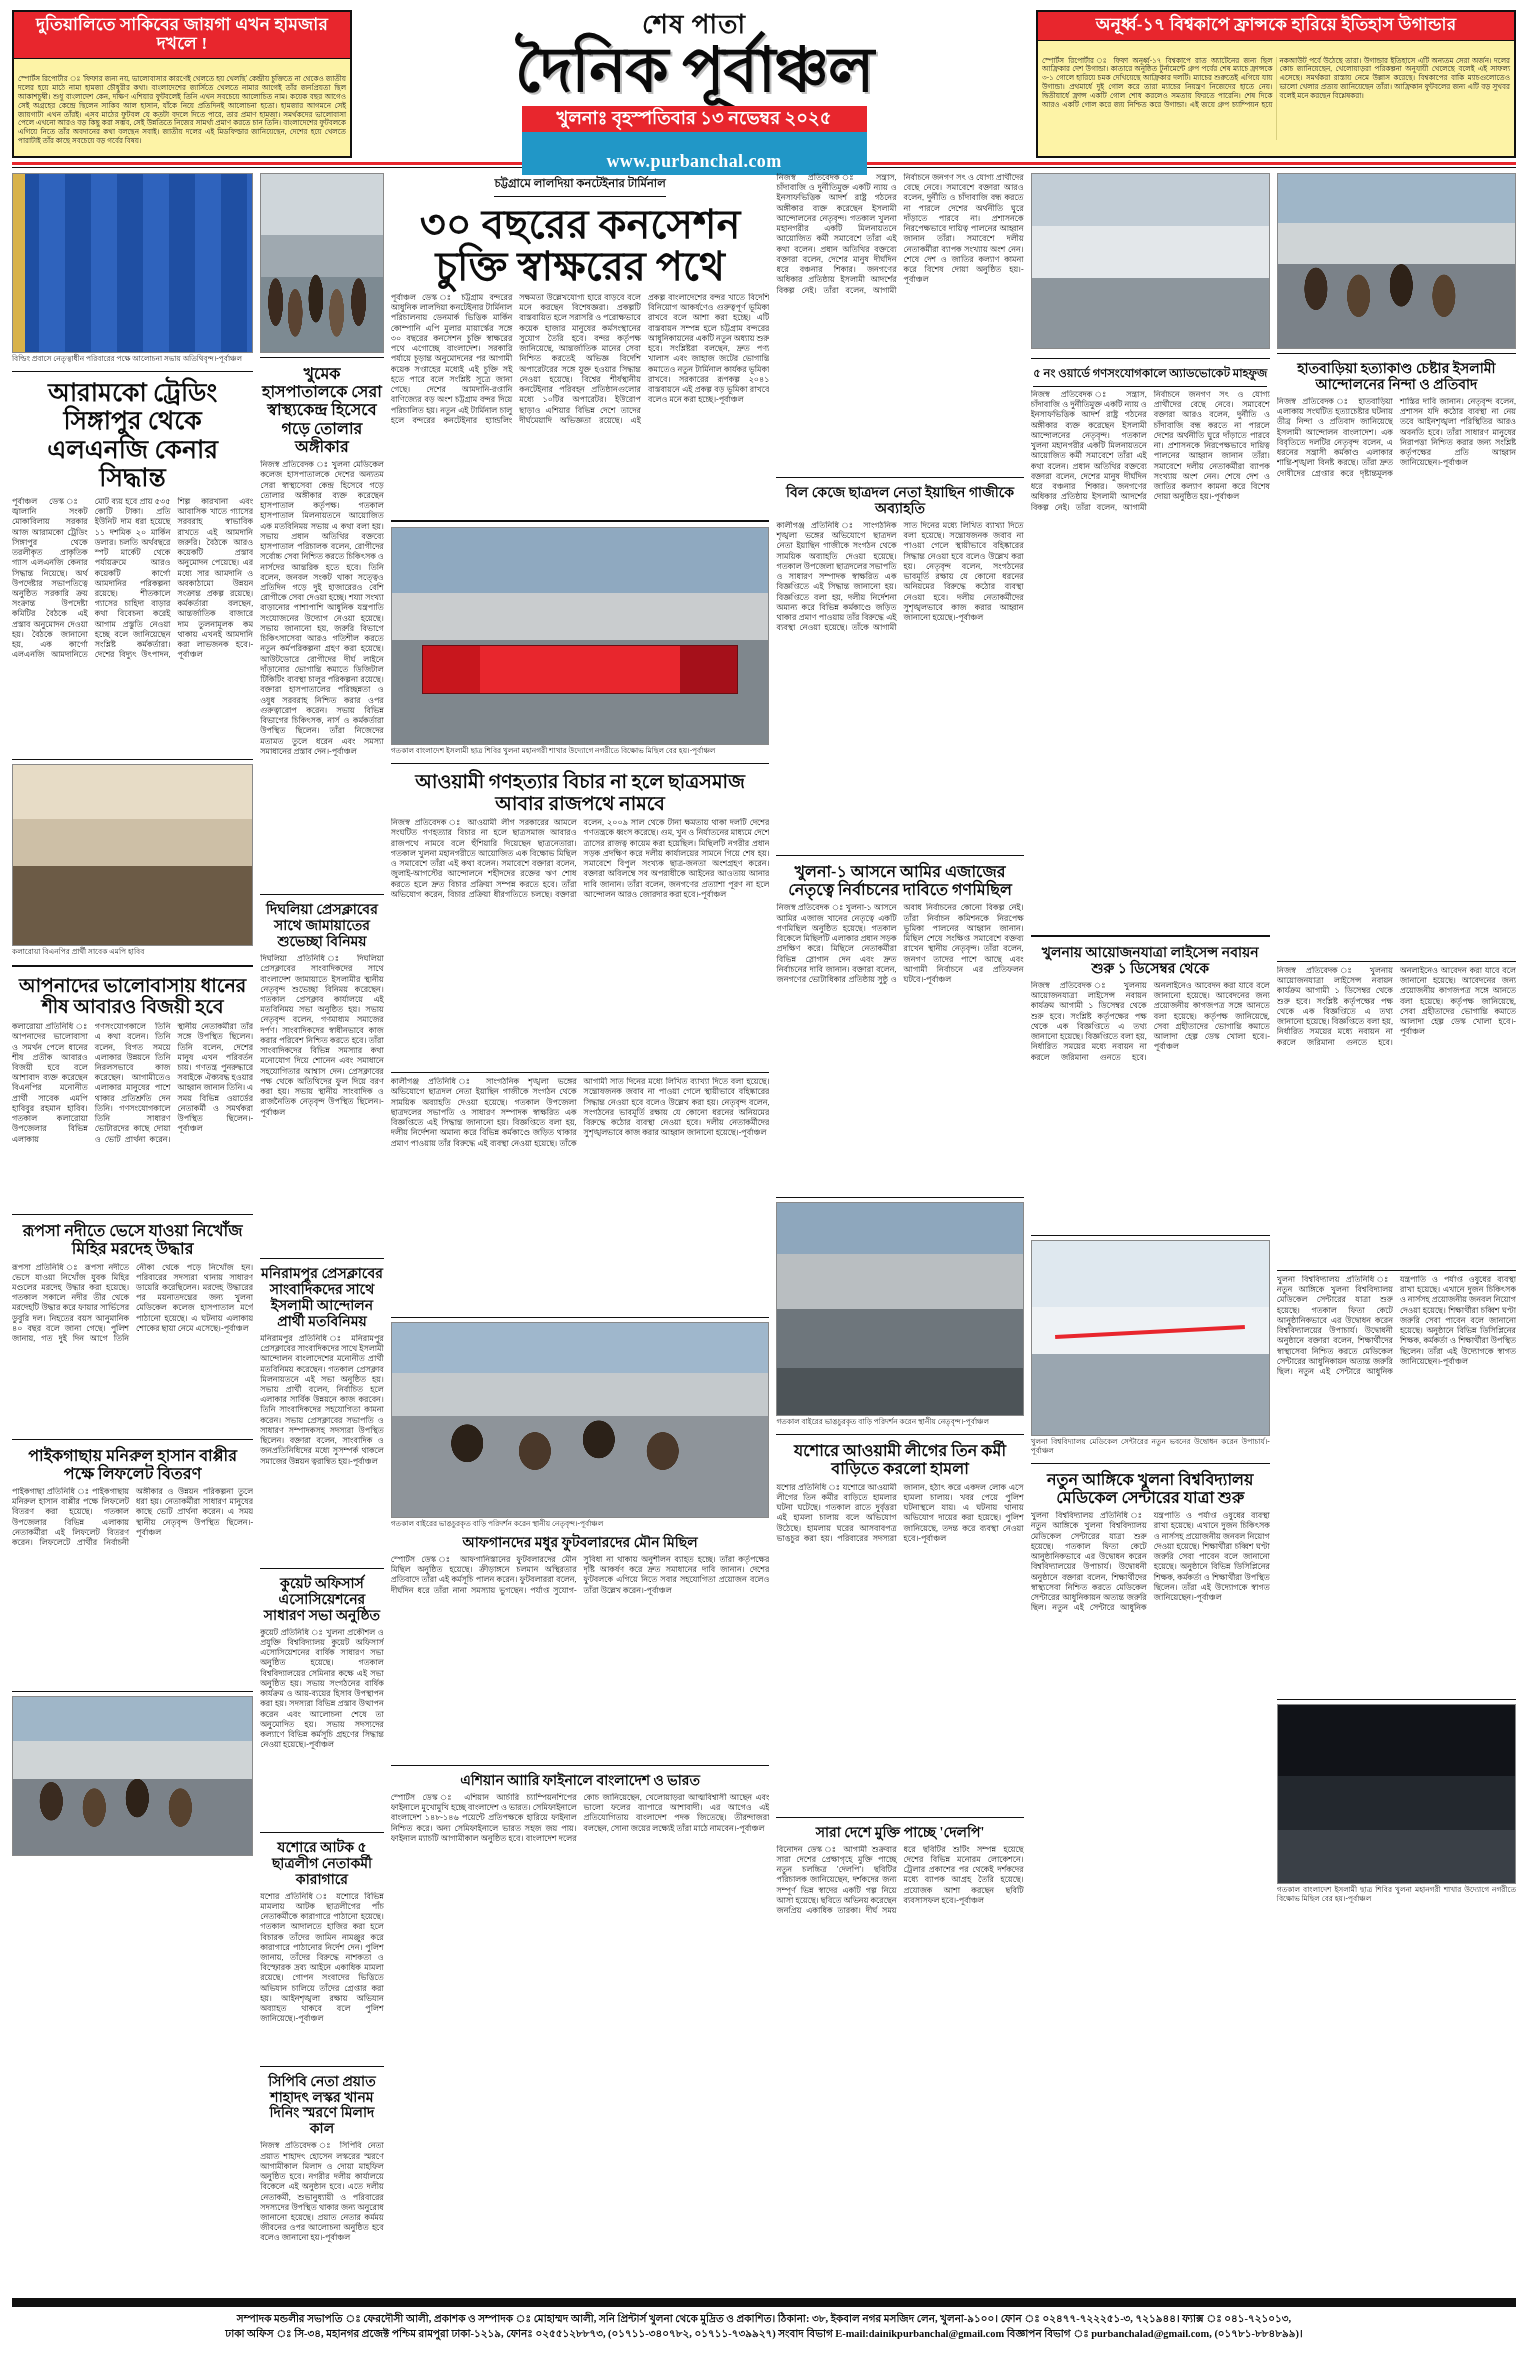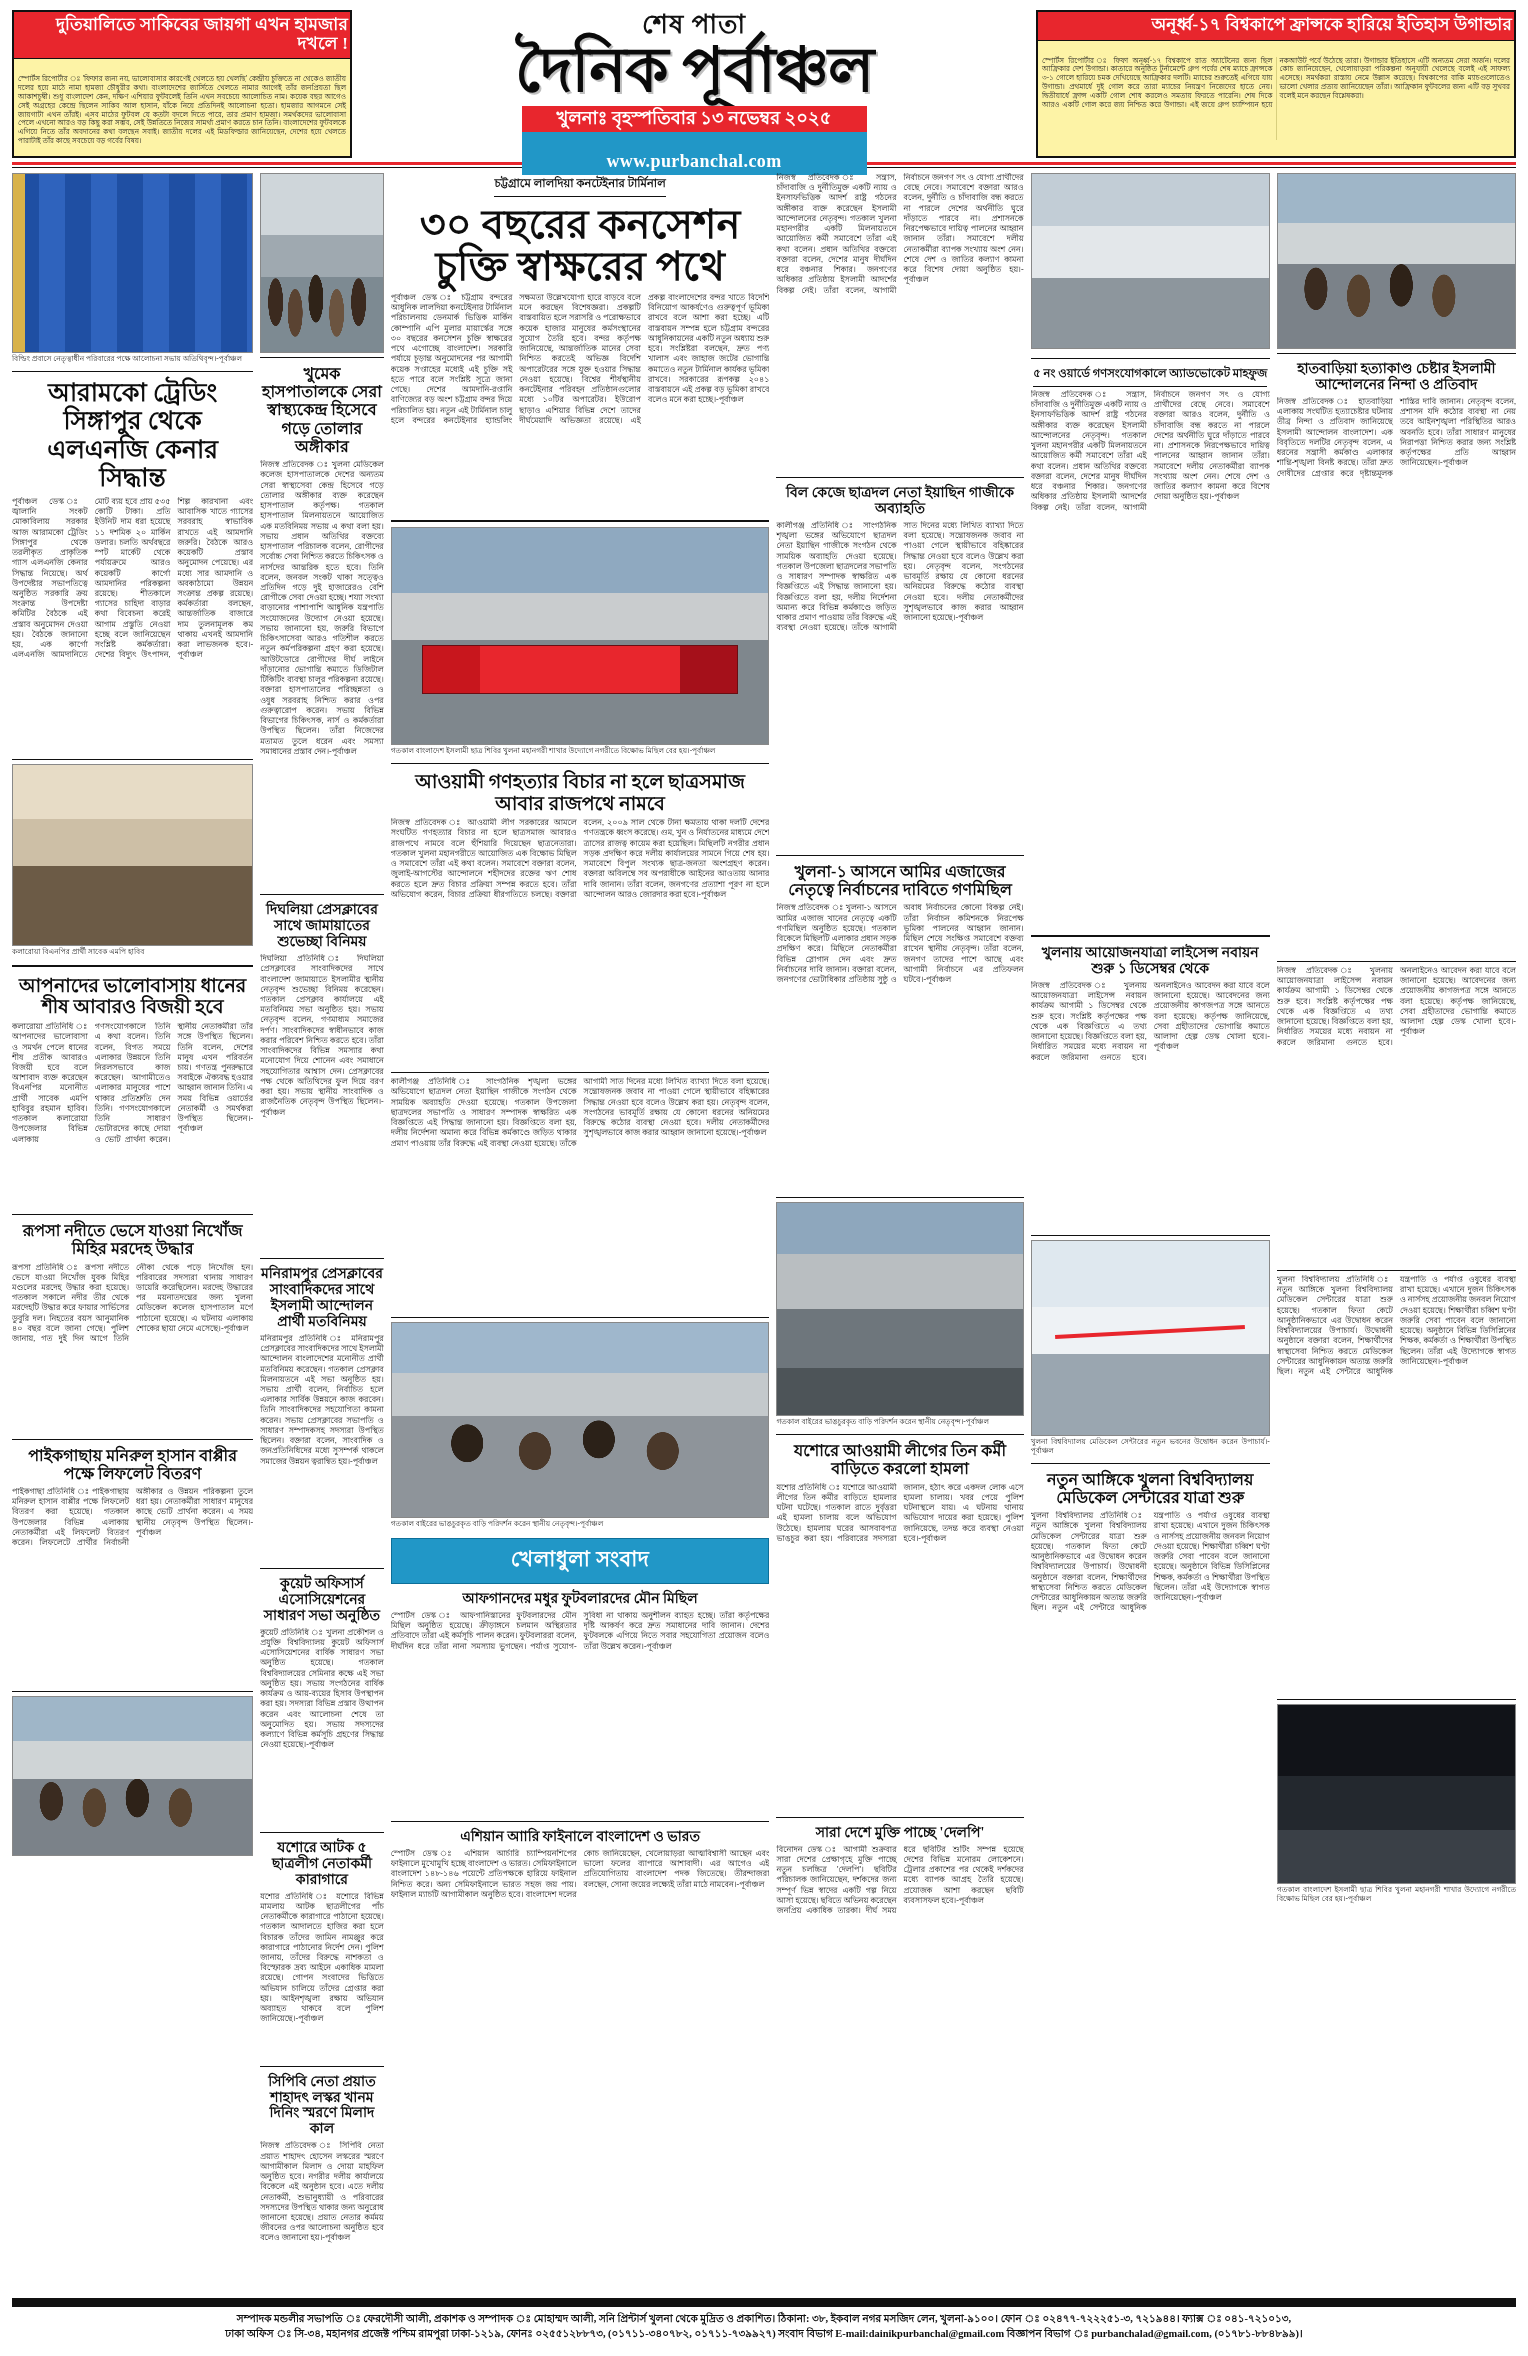--- a/index.html
+++ b/index.html
@@ -33,21 +33,21 @@
     display: flex;
     flex-direction: column;
     overflow: hidden;
   }
   .promo-box.right { width: 480px; }
   .promo-title {
     background: #e8262d;
     color: #ffffff;
     font-weight: bold;
     font-size: 17px;
-    text-align: right;
+    text-align: center;
     padding: 4px 2px 5px;
     letter-spacing: .2px;
     line-height: 1.1;
     border-bottom: 1.5px solid #111;
   }
   .promo-body {
     flex: 1;
     padding: 16px 4px;
     font-size: 7.2px;
     line-height: 1.22;
@@ -372,21 +372,20 @@
       <div class="hl hl-md">আওয়ামী গণহত্যার বিচার না হলে ছাত্রসমাজ আবার রাজপথে নামবে</div>
       <div class="body-txt c2col" style="height:250px">নিজস্ব প্রতিবেদক ঃ আওয়ামী লীগ সরকারের আমলে সংঘটিত গণহত্যার বিচার না হলে ছাত্রসমাজ আবারও রাজপথে নামবে বলে হুঁশিয়ারি দিয়েছেন ছাত্রনেতারা। গতকাল খুলনা মহানগরীতে আয়োজিত এক বিক্ষোভ মিছিল ও সমাবেশে তাঁরা এই কথা বলেন। সমাবেশে বক্তারা বলেন, জুলাই-আগস্টের আন্দোলনে শহীদদের রক্তের ঋণ শোধ করতে হলে দ্রুত বিচার প্রক্রিয়া সম্পন্ন করতে হবে। তাঁরা অভিযোগ করেন, বিচার প্রক্রিয়া ধীরগতিতে চলছে। বক্তারা বলেন, ২০০৯ সাল থেকে টানা ক্ষমতায় থাকা দলটি দেশের গণতন্ত্রকে ধ্বংস করেছে। গুম, খুন ও নির্যাতনের মাধ্যমে দেশে ত্রাসের রাজত্ব কায়েম করা হয়েছিল। মিছিলটি নগরীর প্রধান সড়ক প্রদক্ষিণ করে দলীয় কার্যালয়ের সামনে গিয়ে শেষ হয়। সমাবেশে বিপুল সংখ্যক ছাত্র-জনতা অংশগ্রহণ করেন। বক্তারা অবিলম্বে সব অপরাধীকে আইনের আওতায় আনার দাবি জানান। তাঁরা বলেন, জনগণের প্রত্যাশা পূরণ না হলে আন্দোলন আরও জোরদার করা হবে।-পূর্বাঞ্চল</div>
       <div class="hr"></div>
 
       <div class="body-txt c2col" style="height:236px">কালীগঞ্জ প্রতিনিধি ঃ সাংগঠনিক শৃঙ্খলা ভঙ্গের অভিযোগে ছাত্রদল নেতা ইয়াছিন গাজীকে সংগঠন থেকে সাময়িক অব্যাহতি দেওয়া হয়েছে। গতকাল উপজেলা ছাত্রদলের সভাপতি ও সাধারণ সম্পাদক স্বাক্ষরিত এক বিজ্ঞপ্তিতে এই সিদ্ধান্ত জানানো হয়। বিজ্ঞপ্তিতে বলা হয়, দলীয় নির্দেশনা অমান্য করে বিভিন্ন কর্মকাণ্ডে জড়িত থাকার প্রমাণ পাওয়ায় তাঁর বিরুদ্ধে এই ব্যবস্থা নেওয়া হয়েছে। তাঁকে আগামী সাত দিনের মধ্যে লিখিত ব্যাখ্যা দিতে বলা হয়েছে। সন্তোষজনক জবাব না পাওয়া গেলে স্থায়ীভাবে বহিষ্কারের সিদ্ধান্ত নেওয়া হবে বলেও উল্লেখ করা হয়। নেতৃবৃন্দ বলেন, সংগঠনের ভাবমূর্তি রক্ষায় যে কোনো ধরনের অনিয়মের বিরুদ্ধে কঠোর ব্যবস্থা নেওয়া হবে। দলীয় নেতাকর্মীদের সুশৃঙ্খলভাবে কাজ করার আহ্বান জানানো হয়েছে।-পূর্বাঞ্চল</div>
       <div class="hr"></div>
 
       <div class="photo ph-rally" style="height:196px"></div>
       <div class="caption">গতকাল বাইরের ভাঙচুরকৃত বাড়ি পরিদর্শন করেন স্থানীয় নেতৃবৃন্দ।-পূর্বাঞ্চল</div>
 
-      <div class="sports-banner">খেলাধুলা সংবাদ</div>
 
       <div class="hl hl-xs">আফগানদের মধুর ফুটবলারদের মৌন মিছিল</div>
       <div class="body-txt c2col" style="height:206px">স্পোর্টস ডেস্ক ঃ আফগানিস্তানের ফুটবলারদের মৌন মিছিল অনুষ্ঠিত হয়েছে। ক্রীড়াঙ্গনে চলমান অস্থিরতার প্রতিবাদে তাঁরা এই কর্মসূচি পালন করেন। ফুটবলাররা বলেন, দীর্ঘদিন ধরে তাঁরা নানা সমস্যায় ভুগছেন। পর্যাপ্ত সুযোগ-সুবিধা না থাকায় অনুশীলন ব্যাহত হচ্ছে। তাঁরা কর্তৃপক্ষের দৃষ্টি আকর্ষণ করে দ্রুত সমাধানের দাবি জানান। দেশের ফুটবলকে এগিয়ে নিতে সবার সহযোগিতা প্রয়োজন বলেও তাঁরা উল্লেখ করেন।-পূর্বাঞ্চল</div>
       <div class="hr"></div>
 
       <div class="hl hl-xs">এশিয়ান আারি ফাইনালে বাংলাদেশ ও ভারত</div>
       <div class="body-txt c2col" style="height:190px">স্পোর্টস ডেস্ক ঃ এশিয়ান আর্চারি চ্যাম্পিয়নশিপের ফাইনালে মুখোমুখি হচ্ছে বাংলাদেশ ও ভারত। সেমিফাইনালে বাংলাদেশ ১৪৮-১৪৬ পয়েন্টে প্রতিপক্ষকে হারিয়ে ফাইনাল নিশ্চিত করে। অন্য সেমিফাইনালে ভারত সহজ জয় পায়। ফাইনাল ম্যাচটি আগামীকাল অনুষ্ঠিত হবে। বাংলাদেশ দলের কোচ জানিয়েছেন, খেলোয়াড়রা আত্মবিশ্বাসী আছেন এবং ভালো ফলের ব্যাপারে আশাবাদী। এর আগেও এই প্রতিযোগিতায় বাংলাদেশ পদক জিতেছে। তীরন্দাজরা বলছেন, সোনা জয়ের লক্ষ্যেই তাঁরা মাঠে নামবেন।-পূর্বাঞ্চল</div>
     </div>
 
     <div class="col c4">

